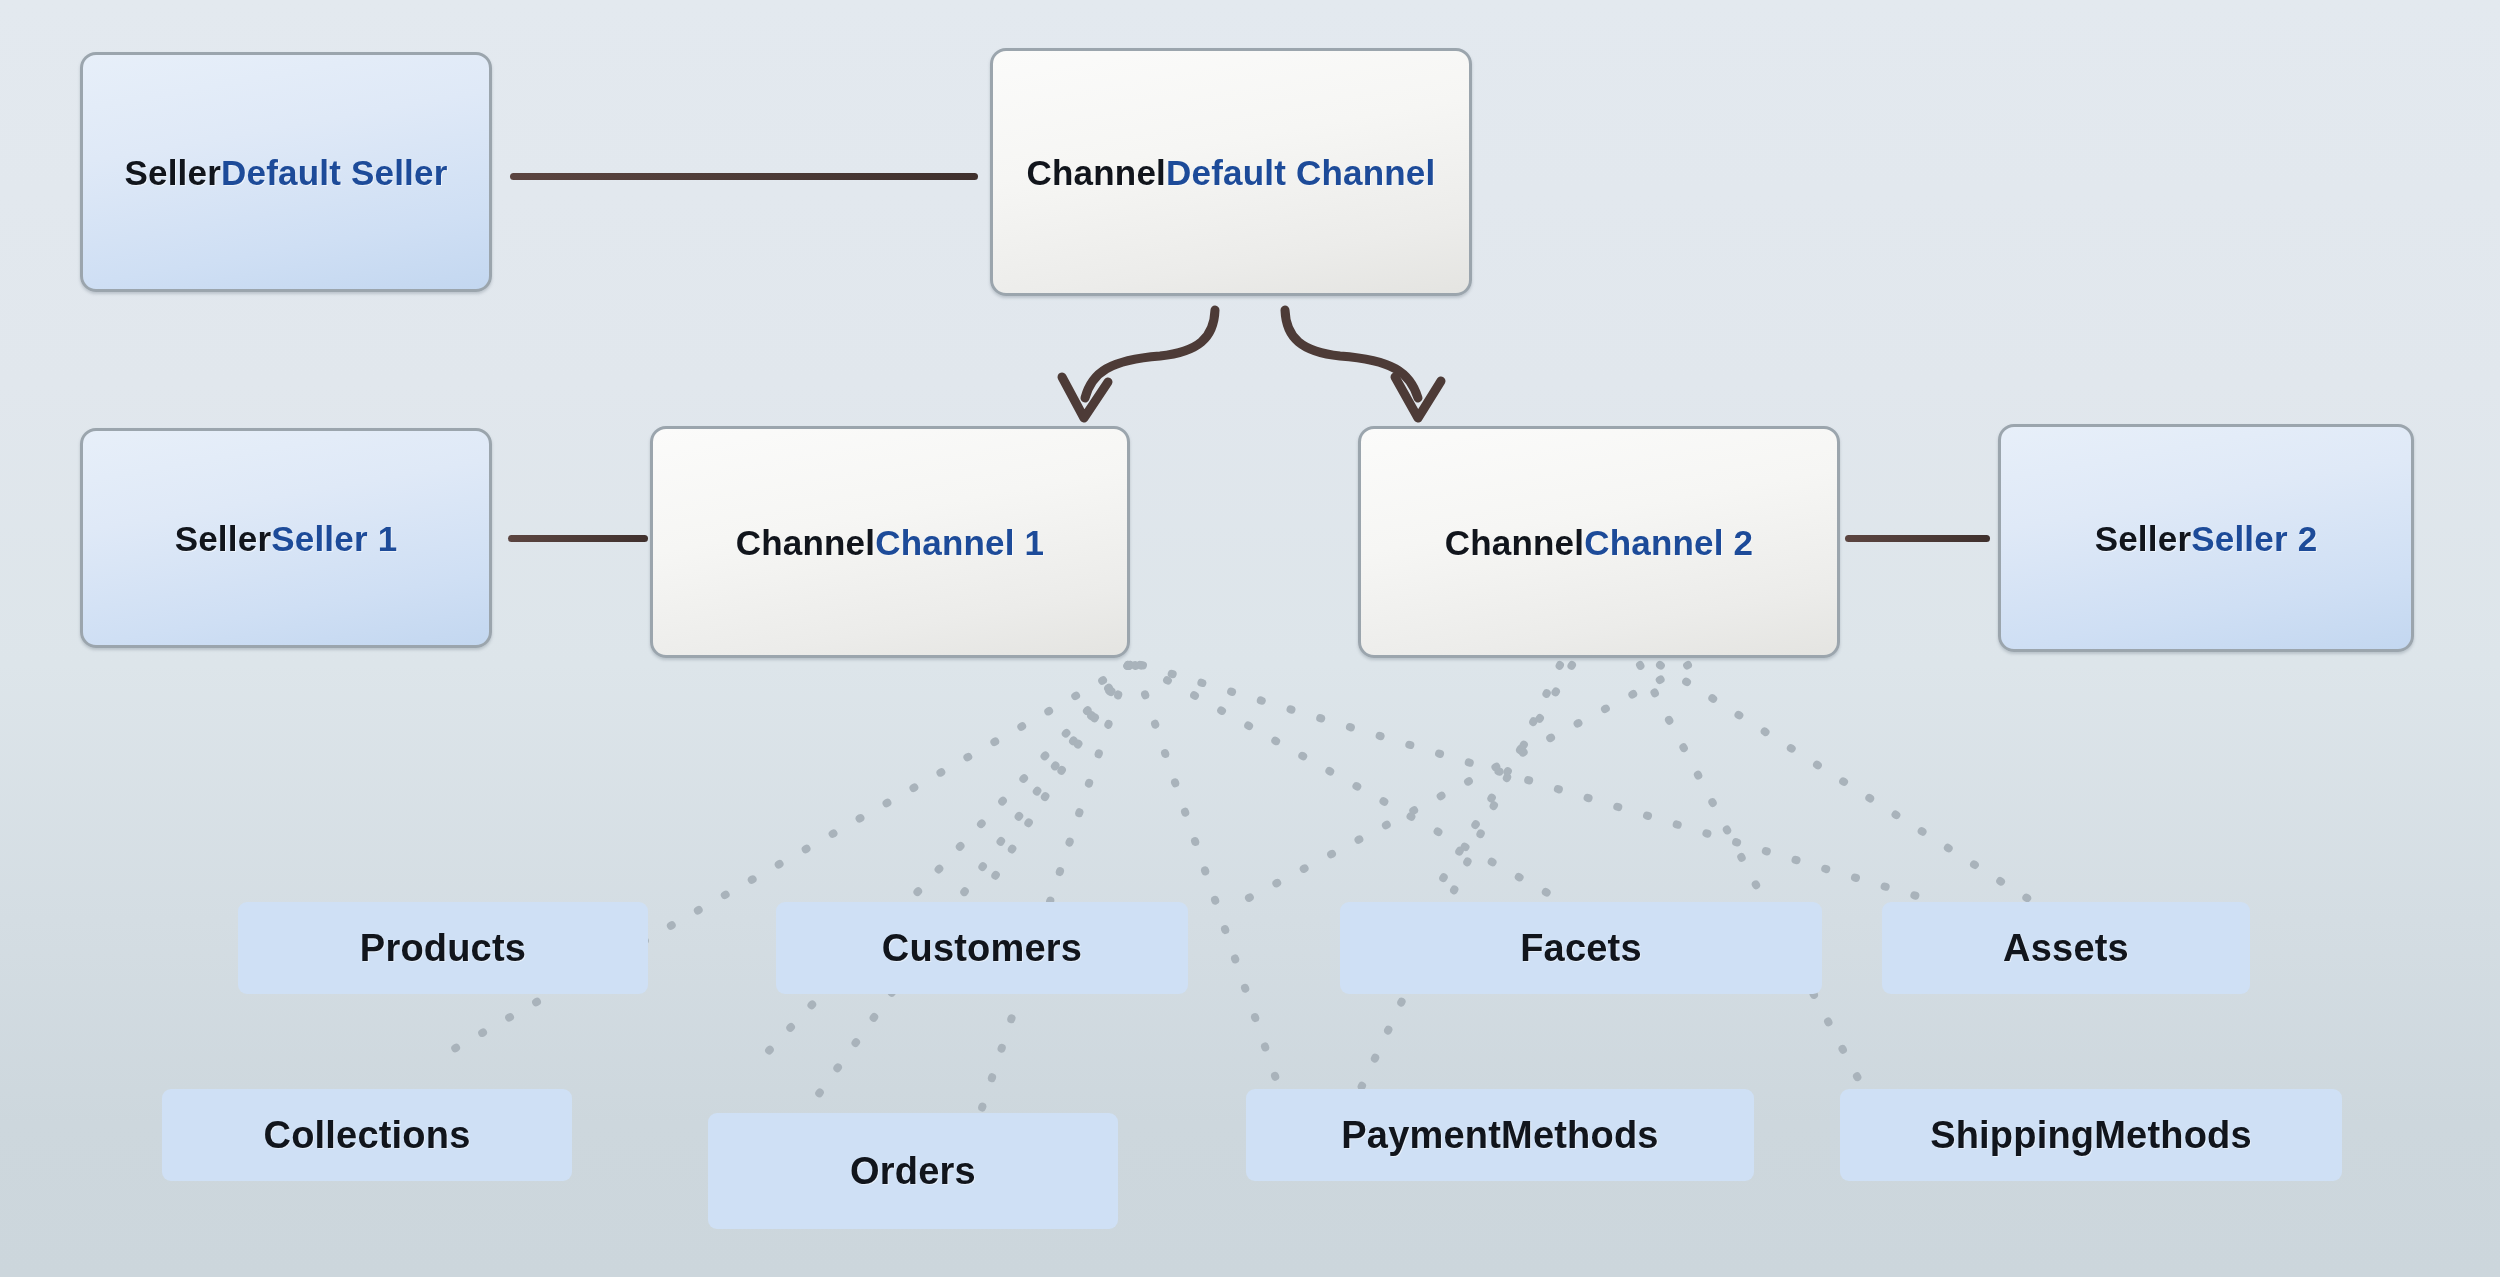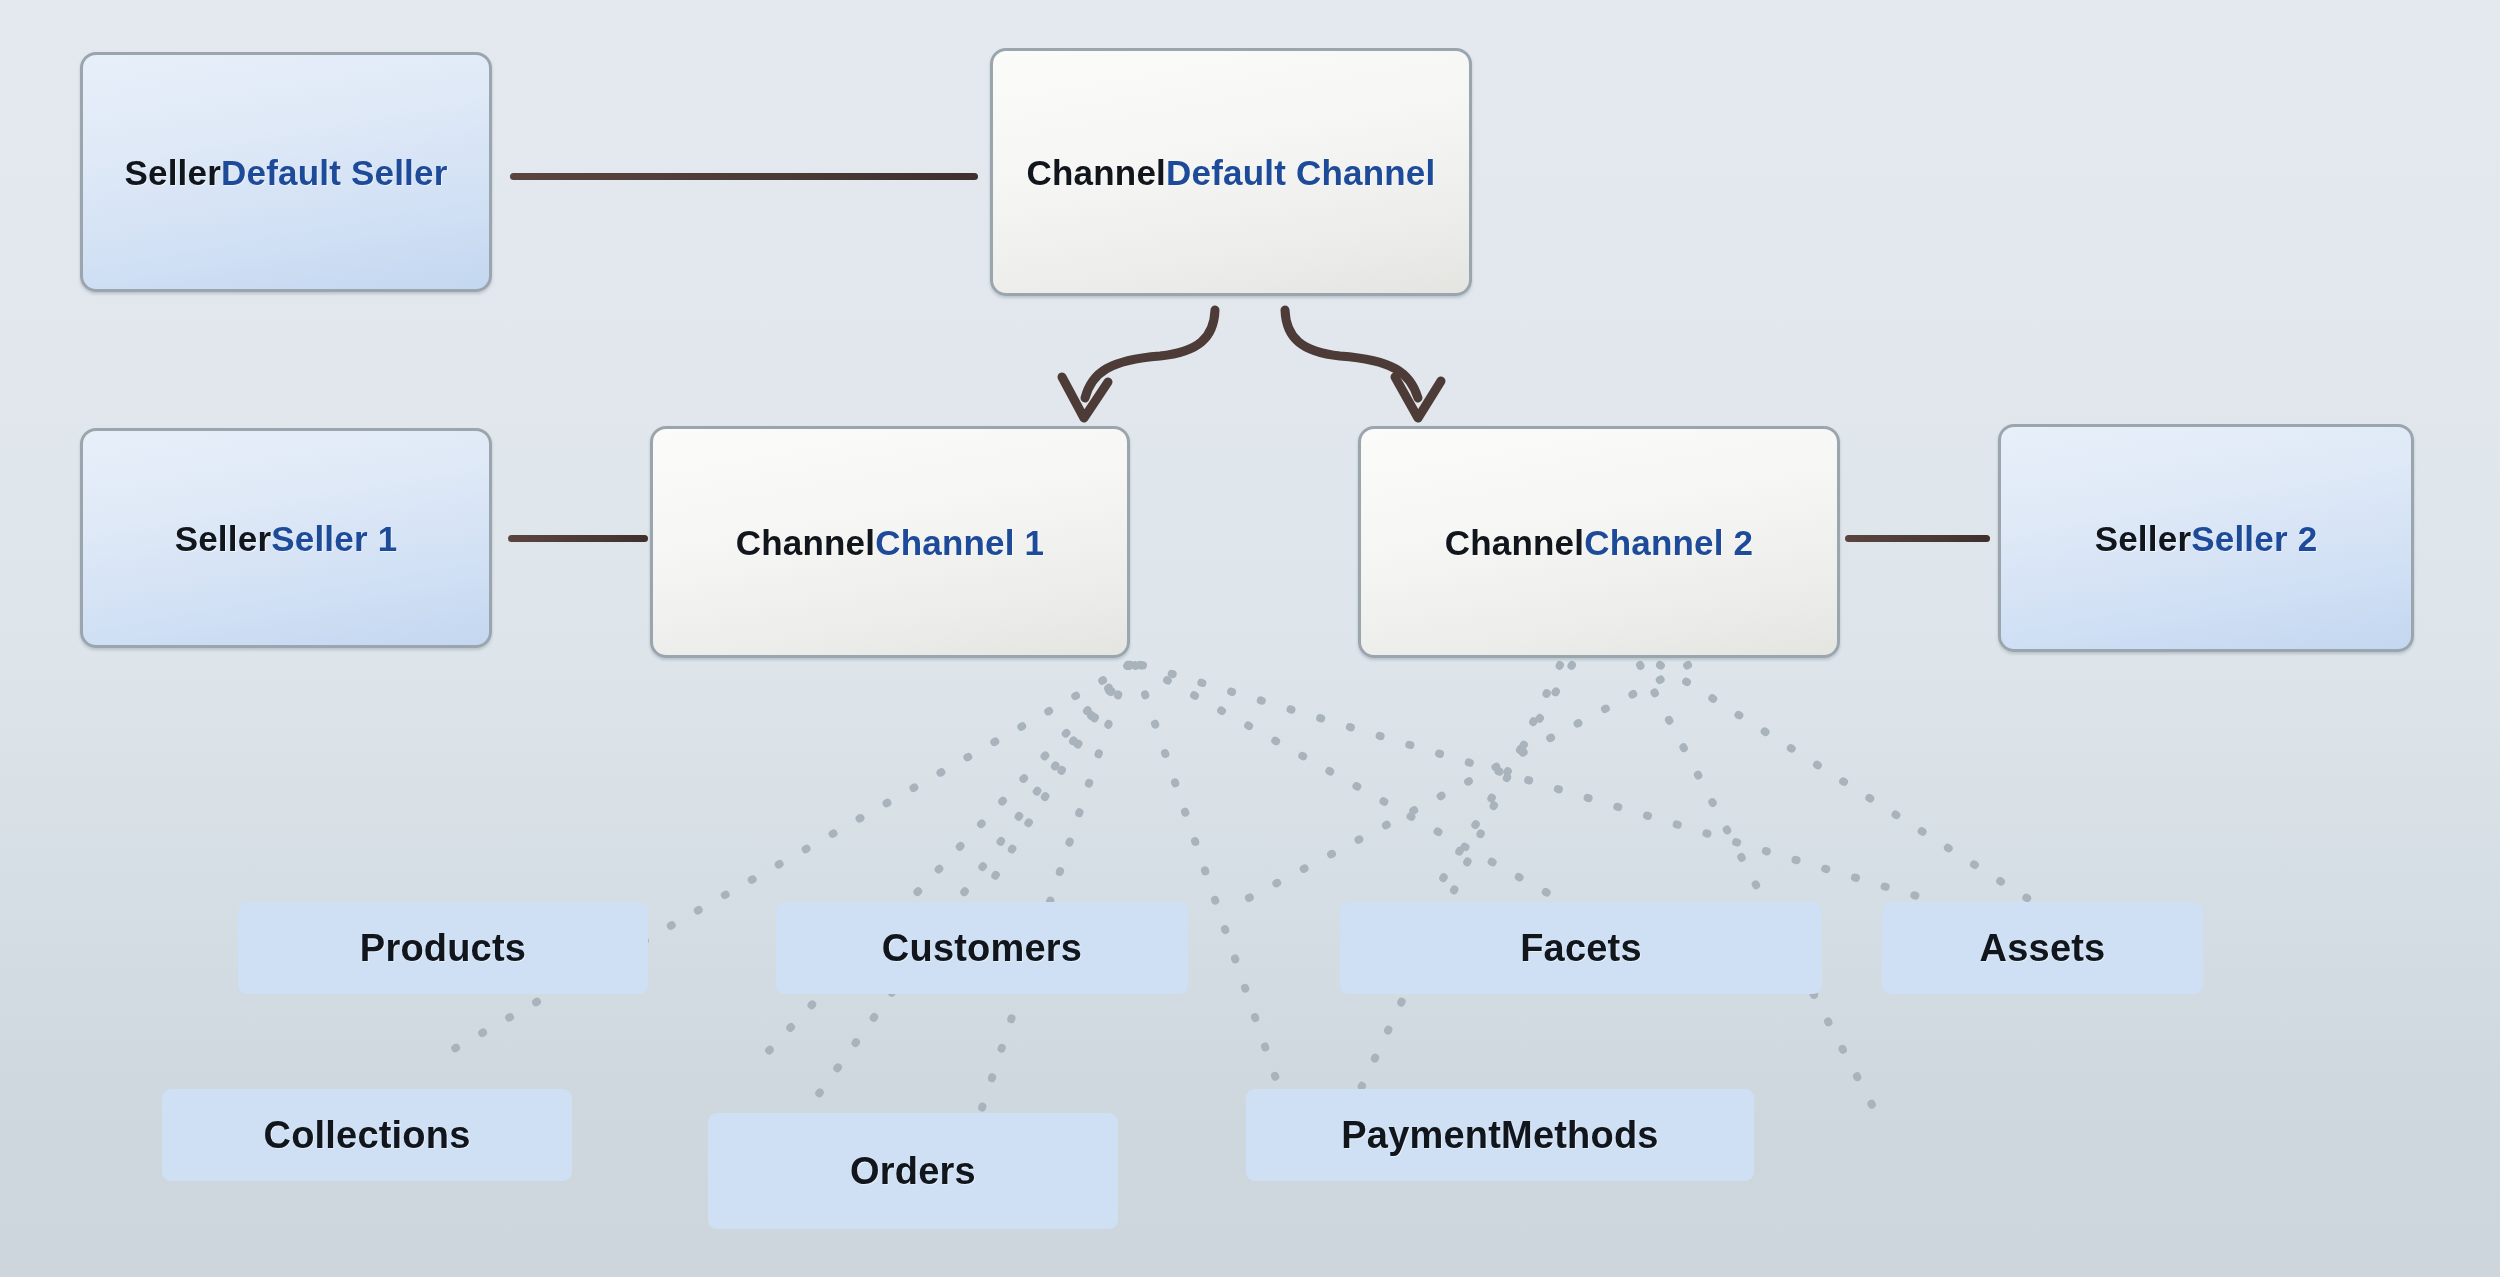--- a/index.html
+++ b/index.html
@@ -182,30 +182,33 @@
   </div>
 
   <div class="leaf" style="left:776px; top:902px; width:412px; height:92px;">
     <span>Customers</span>
   </div>
 
   <div class="leaf" style="left:1340px; top:902px; width:482px; height:92px;">
     <span>Facets</span>
   </div>
 
-  <div class="leaf" style="left:1882px; top:902px; width:321px; height:92px;">
+  <div class="leaf" style="left:1882px; top:902px; width:368px; height:92px;">
     <span>Assets</span>
   </div>
 
   <div class="leaf" style="left:162px; top:1089px; width:410px; height:92px;">
     <span>Collections</span>
   </div>
 
   <div class="leaf" style="left:708px; top:1113px; width:410px; height:116px;">
     <span>Orders</span>
   </div>
 
   <div class="leaf" style="left:1246px; top:1089px; width:508px; height:92px;">
     <span>PaymentMethods</span>
   </div>
 
+  <div class="leaf" style="left:1840px; top:1089px; width:502px; height:92px;">
+    <span>ShippingMethods</span>
+  </div>
 
 </div>
 
 </body></html>

